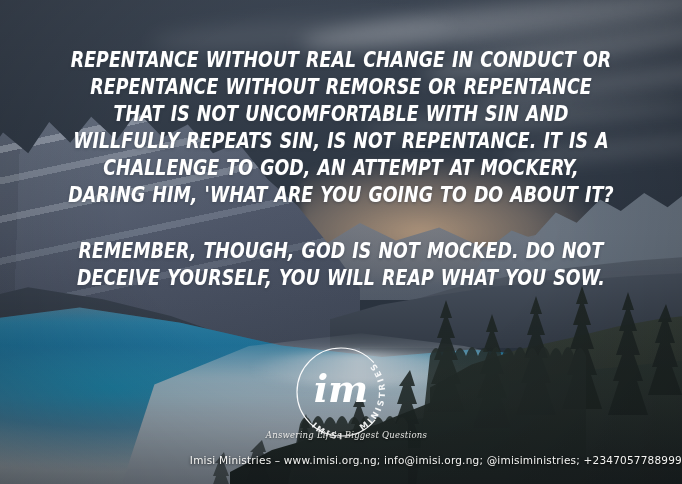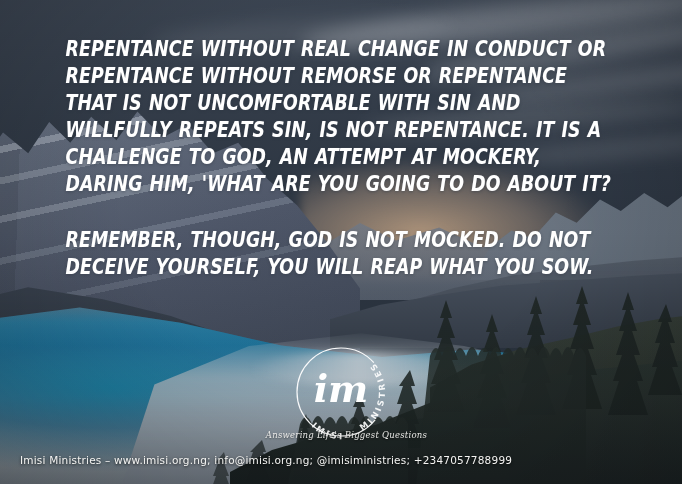--- a/index.html
+++ b/index.html
@@ -190,23 +190,23 @@
   .vignette {
     position:absolute; inset:0;
     background:radial-gradient(ellipse at 50% 40%, rgba(0,0,0,0) 45%, rgba(0,0,0,.22) 100%);
   }
 
   
   .content { position:absolute; inset:0; }
 
   .quote-block {
     position:absolute;
-    left:0; right:0; top:36px;
+    left:0; right:0; top:47px;
     padding:0 48px;
-    text-align:left;
+    text-align:center;
   }
   .quote-p {
     color:#ffffff;
     font-family:"DejaVu Sans", sans-serif;
     font-weight:700;
     font-style:italic;
     font-stretch:condensed;
     font-size:20.5px;
     line-height:27px;
     letter-spacing:.1px;
@@ -237,21 +237,21 @@
     font-style:italic;
     font-size:8.5px;
     letter-spacing:.25px;
     opacity:.95;
     text-shadow:0 1px 2px rgba(0,0,0,.5);
   }
 
   .footer {
     position:absolute;
     left:0; right:0; top:454px;
-    text-align:left;
+    text-align:right;
     color:#f4f4f2;
     font-family:"DejaVu Sans", sans-serif;
     font-size:10.5px;
     letter-spacing:.2px;
     text-shadow:0 1px 3px rgba(0,0,0,.72);
     white-space:nowrap;
     margin-left:20px;
   }
 </style>
 </head>

